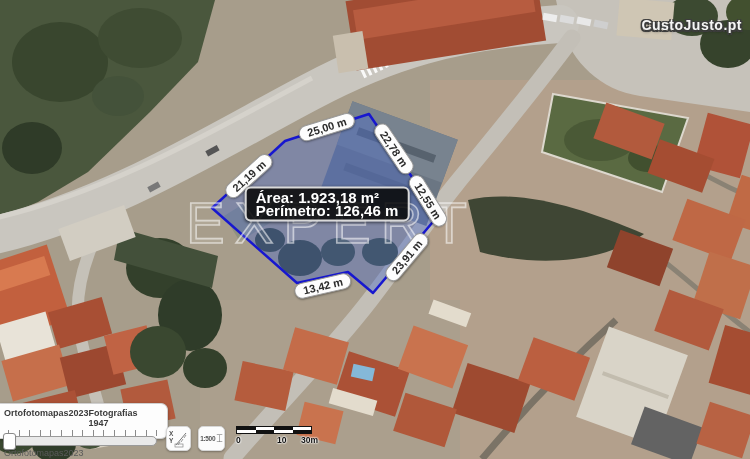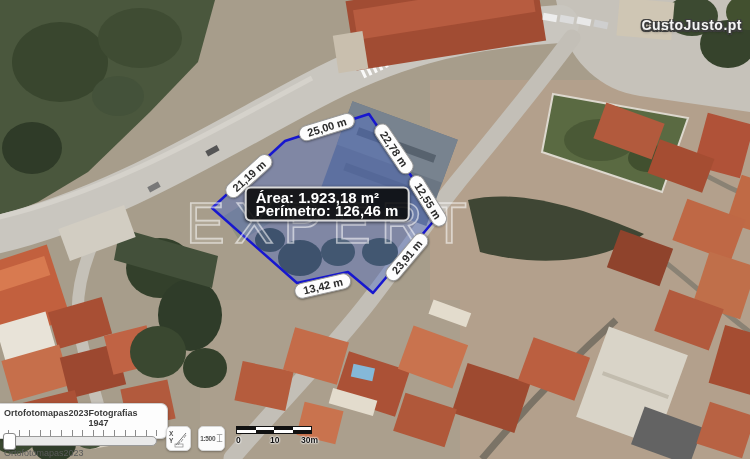--- a/index.html
+++ b/index.html
@@ -54,21 +54,21 @@
   .box-scale .ibeam{font-size:11px;color:#666;line-height:1;}
 
   
   .scalebar{position:absolute;left:236px;top:426px;width:76px;}
   .sb-bar{display:grid;grid-template-columns:repeat(4,1fr);grid-template-rows:3px 3px;
       border:1px solid #111;background:#fff;}
   .sb-bar i{display:block;}
   .sb-labels{position:relative;height:10px;margin-top:1px;font-size:8.5px;font-weight:bold;
       color:#111;text-shadow:0 0 2px #fff,0 0 2px #fff,0 0 2px #fff;}
   .sb-labels .l0{position:absolute;left:0;}
-  .sb-labels .l1{position:absolute;left:34px;}
+  .sb-labels .l1{position:absolute;left:41px;}
   .sb-labels .l2{position:absolute;right:-6px;}
 </style>
 </head>
 <body>
 
 <div class="stage">
 
   <svg class="map" width="750" height="459" viewBox="0 0 750 459">
     <rect x="0" y="0" width="750" height="459" fill="#a79d8b"></rect>
     <rect x="430" y="80" width="320" height="379" fill="#b3a08c"></rect>

